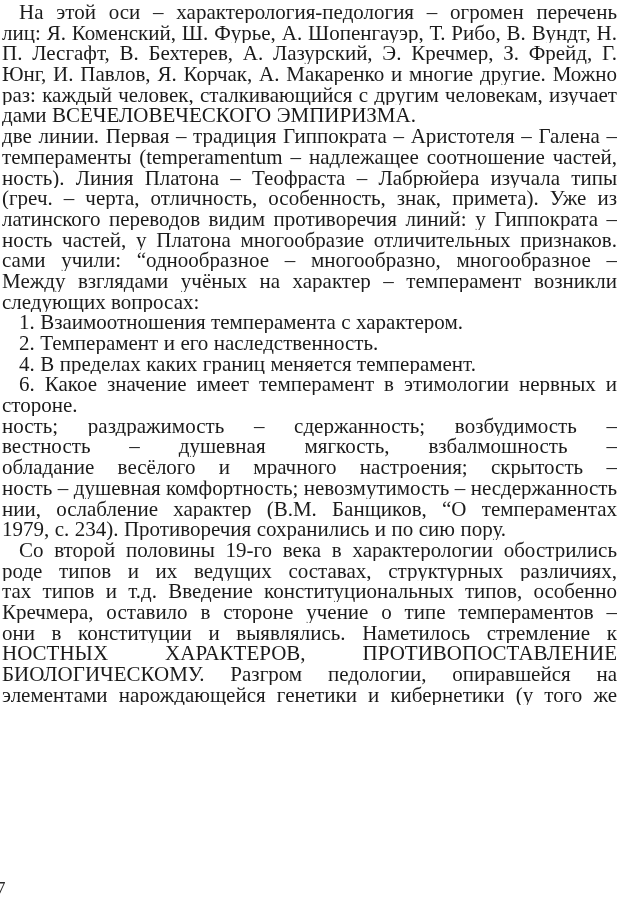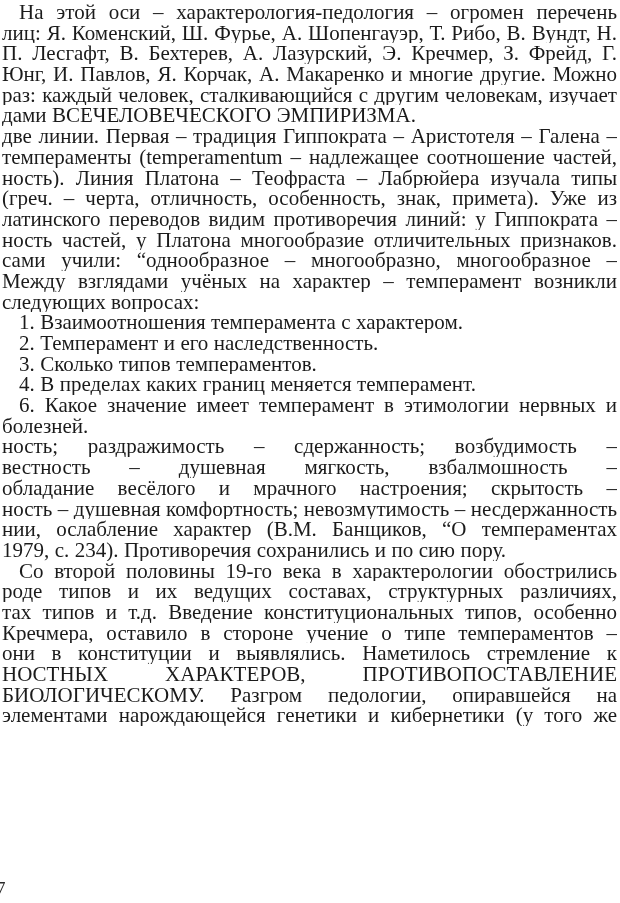--- a/index.html
+++ b/index.html
@@ -79,28 +79,25 @@
         <div class="text-line">Между взглядами учёных на характер – темперамент возникли противоречия в</div>
         <div class="text-line para-last">следующих вопросах:</div>
       </div>
       <div class="paragraph indented">
         <div class="text-line para-first para-last">1. Взаимоотношения темперамента с характером.</div>
       </div>
       <div class="paragraph indented">
         <div class="text-line para-first para-last">2. Темперамент и его наследственность.</div>
       </div>
       <div class="paragraph indented">
-        <div class="text-line para-first para-last">3. Сколько типов темпераментов.</div>
-      </div>
-      <div class="paragraph indented">
         <div class="text-line para-first para-last">4. В пределах каких границ меняется темперамент.</div>
       </div>
       <div class="paragraph indented">
         <div class="text-line para-first">6. Какое значение имеет темперамент в этимологии нервных и психических</div>
-        <div class="text-line para-last">болезней.</div>
+        <div class="text-line para-last">стороне.</div>
       </div>
       <div class="paragraph indented">
         <div class="text-line">ность; раздражимость – сдержанность; возбудимость – флегматичность; пре-</div>
         <div class="text-line">вестность – душевная мягкость, взбалмошность – рассудительность; горяч-</div>
         <div class="text-line">обладание весёлого и мрачного настроения; скрытость – открытость, добросо-</div>
         <div class="text-line">ность – душевная комфортность; невозмутимость – несдержанность в поведе-</div>
         <div class="text-line">нии, ослабление характер (В.М. Банщиков, “О темпераментах человека”, М.,</div>
         <div class="text-line para-last">1979, с. 234). Противоречия сохранились и по сию пору.</div>
       </div>
       <div class="paragraph indented">

